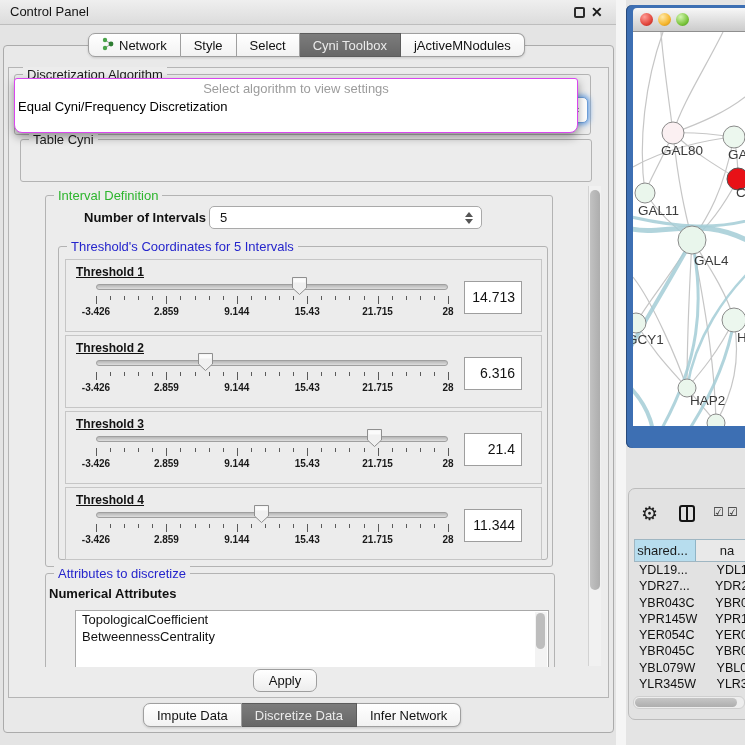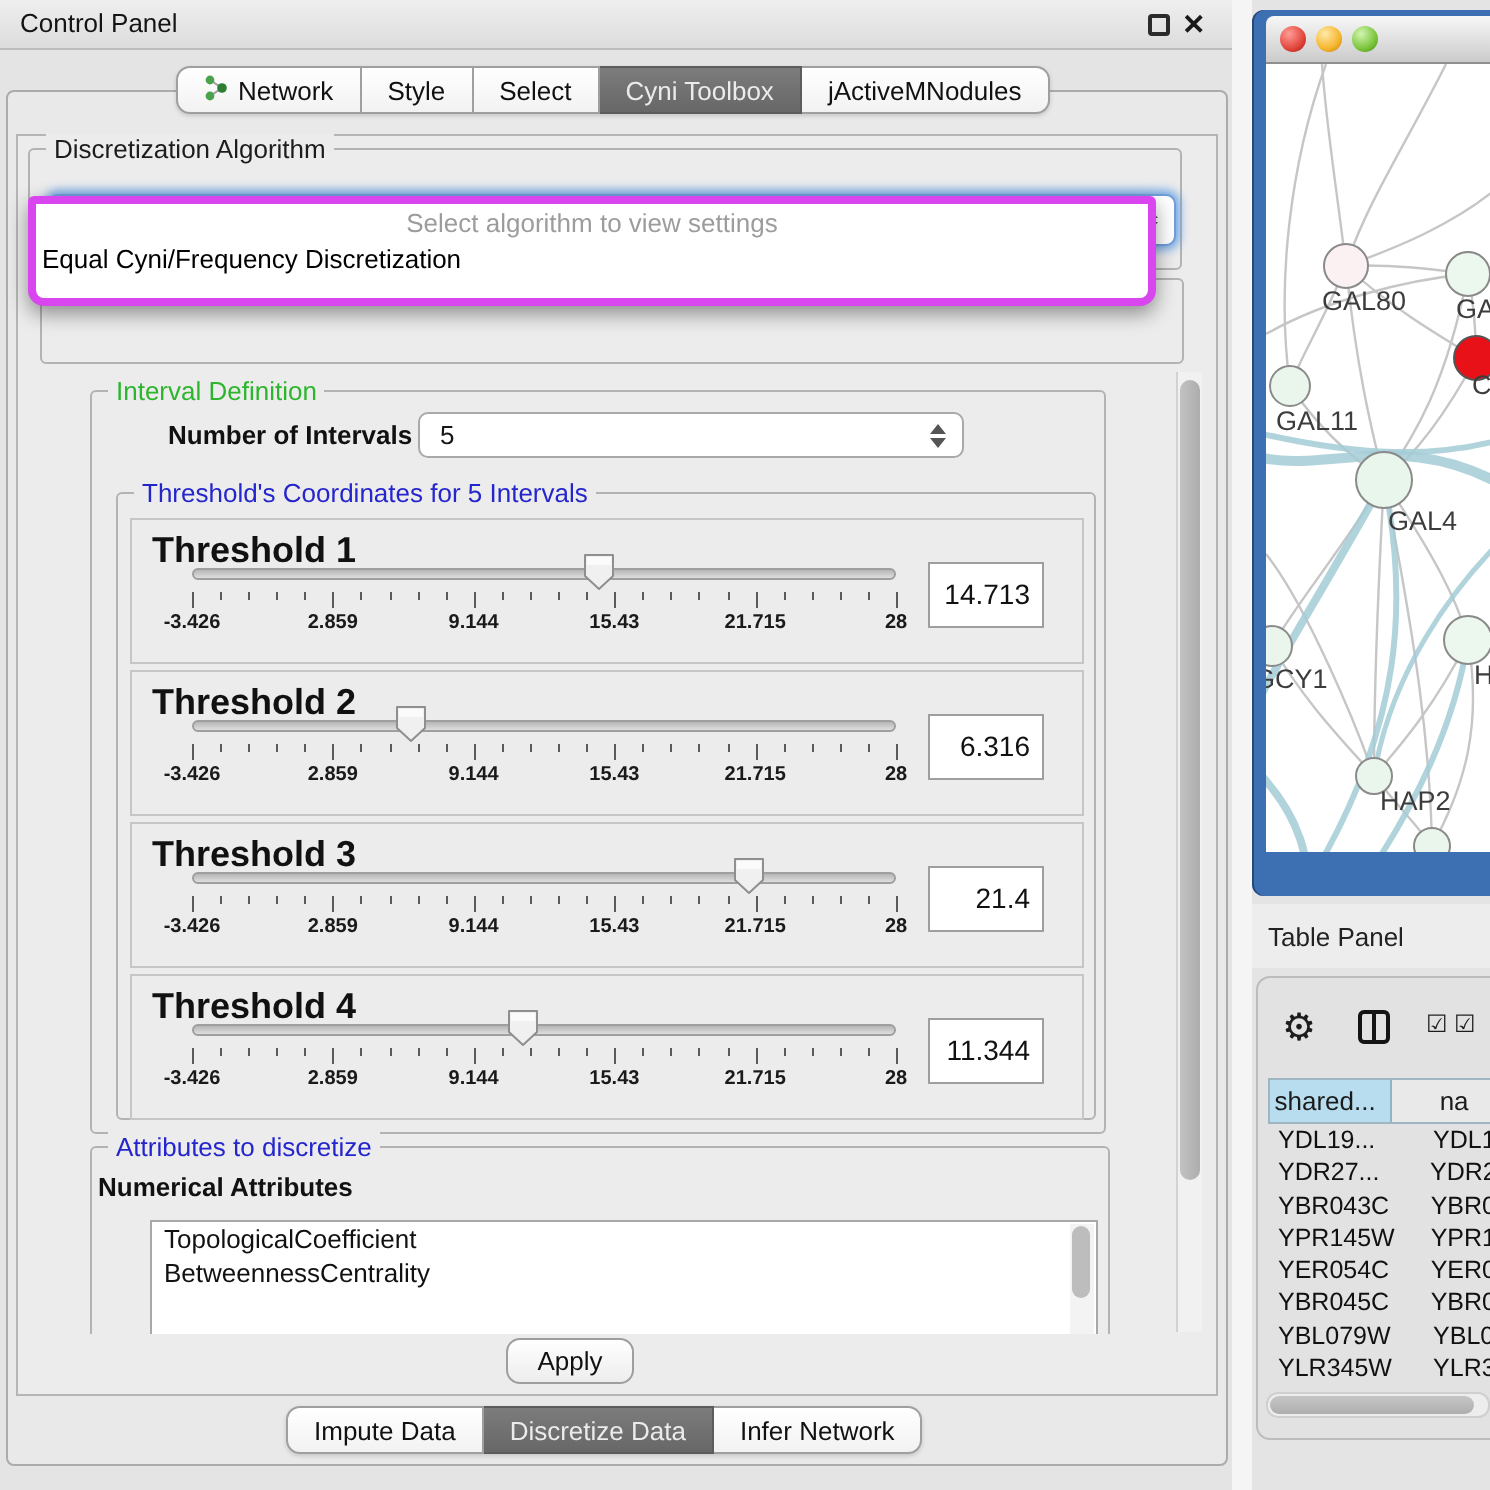--- a/index.html
+++ b/index.html
@@ -38,36 +38,36 @@
 
   .combo { position:absolute; background:#fff; border:1px solid #a9a9a9; border-radius:5px;
     font-size:13px; display:flex; align-items:center; padding-left:10px; color:#161616; }
   .updown { position:absolute; right:8px; top:50%; transform:translateY(-50%);
     display:flex; flex-direction:column; gap:2px; }
   .updown i { width:0; height:0; border-left:4px solid transparent; border-right:4px solid transparent; }
   .updown .u { border-bottom:5px solid #555; } .updown .d { border-top:5px solid #555; }
 
   #combo-algo { left:24px; top:97px; width:564px; height:26px;
     border:1px solid #6f9fd8; box-shadow:0 0 5px 2px rgba(86,150,226,.8); }
-  #popup { position:absolute; left:14px; top:98px; width:564px; height:55px; background:#fff;
-    border:4px solid #d946ef; border-radius:3px 3px 8px 8px;
+  #popup { position:absolute; left:14px; top:78px; width:564px; height:55px; background:#fff;
+    border:1px solid #d946ef; border-radius:3px 3px 8px 8px;
     box-shadow:0 4px 10px rgba(0,0,0,.4); overflow:hidden; }
   #popup .prompt { height:19px; line-height:20px; text-align:center; color:#9c9c9c; font-size:13px; }
   #popup .item { height:17px; line-height:17px; padding-left:3px; font-size:13px; color:#000; }
   #popup .item.b { font-weight:bold; }
 
   #viewport { position:absolute; left:9px; top:185px; width:578px; height:482px; overflow:hidden; }
   #vscroll { position:absolute; left:588px; top:186px; width:13px; height:480px;
     background:#f1f1f1; border-left:1px solid #d2d2d2; }
   #vscroll .thumb { position:absolute; left:1px; top:4px; width:10px; height:400px;
     background:linear-gradient(90deg,#c2c2c2,#adadad); border-radius:6px; }
 
   .th-panel { position:absolute; left:6px; width:477px; height:73px;
     border:1px solid #c6c6c6; background:#ececec; }
-  .th-label { position:absolute; left:10px; top:5px; font-weight:bold; font-size:18px; }
+  .th-label { position:absolute; left:10px; top:5px; font-weight:bold; font-size:12px;text-decoration:underline; }
   .slider-zone { position:absolute; left:30px; top:24px; width:352px; height:6px; }
   .track { position:absolute; left:0; top:0; width:352px; height:6px; border-radius:3px;
     background:linear-gradient(#b6b6b6,#dedede); border:1px solid #9f9f9f; }
   .thumb-svg { position:absolute; top:-8px; }
   .tick { position:absolute; top:12px; width:1px; background:#5a5a5a; }
   .tick.major { height:8px; } .tick.minor { height:4px; }
   .tlabel { position:absolute; top:22px; transform:translateX(-50%);
     font-size:10px; font-weight:600; color:#1a1a1a; white-space:nowrap; }
   .vbox { position:absolute; left:398px; top:21px; width:58px; height:33px; background:#fff;
     border:1px solid #9e9e9e; font-size:14px; text-align:right; line-height:31px; padding-right:6px; }
@@ -466,23 +466,20 @@
             <text x="5" y="183">GAL11</text>
             <text x="61" y="233">GAL4</text>
             <text x="-6" y="312">GCY1</text>
             <text x="104" y="310">H</text>
             <text x="57" y="373">HAP2</text>
           </g>
       </svg>
     </div>
   </div>
 
-  <div id="tp-header">
-    <div class="t">Table Panel</div>
-  </div>
 
   <div id="tp-box">
     <div id="tp-toolbar">
       <div class="gear">⚙</div>
       <div class="colic"></div>
       <div class="cb" style="left:84px;">☑</div>
       <div class="cb" style="left:98px;">☑</div>
     </div>
     <div id="tp-table">
       <div class="hdr">

